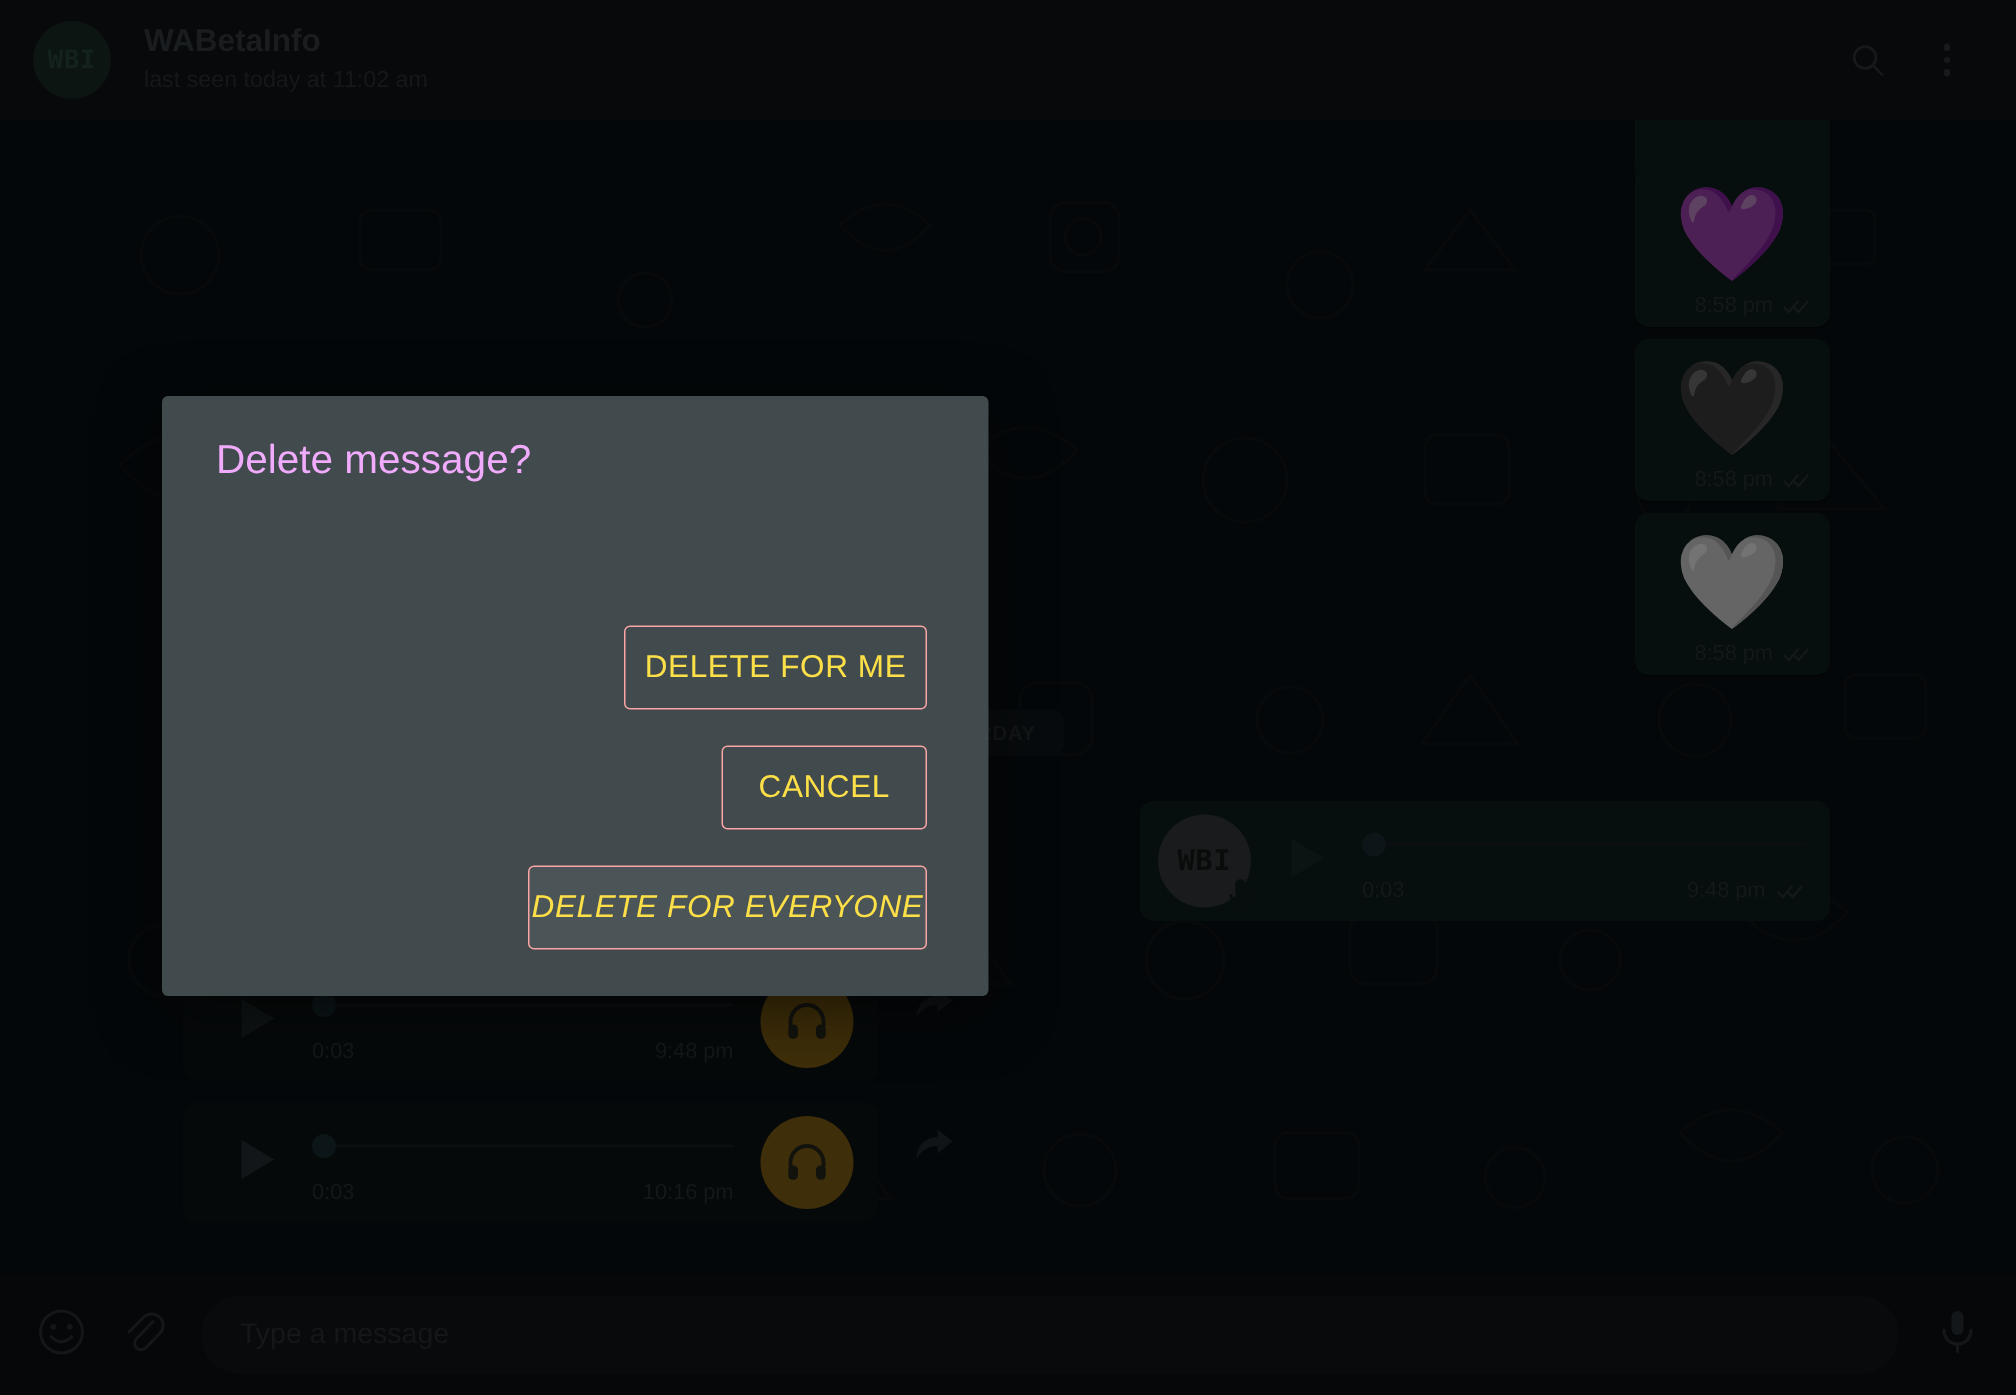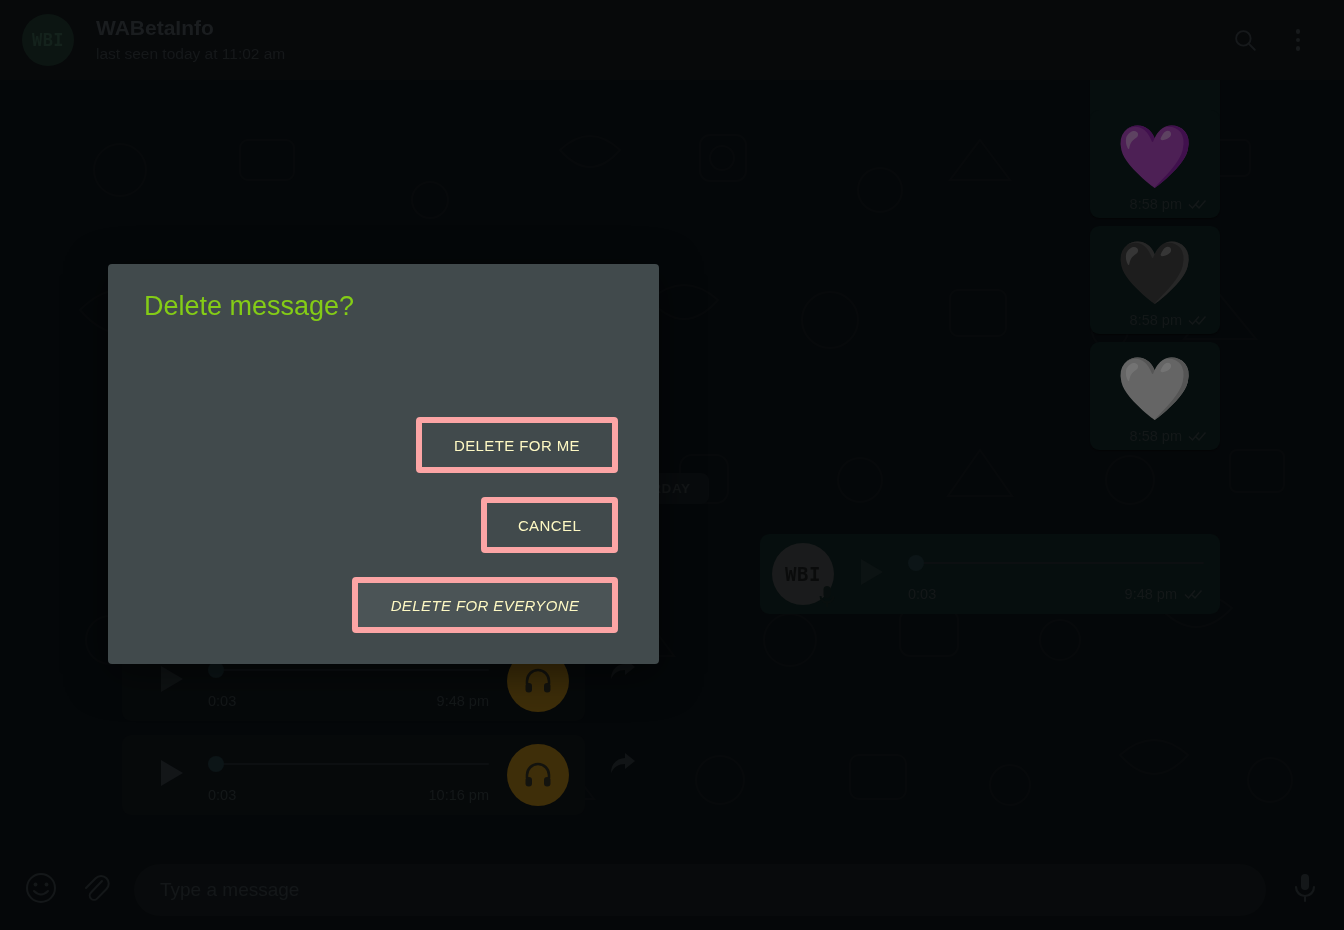--- a/index.html
+++ b/index.html
@@ -235,30 +235,30 @@
     height: 400px;
     background: #414a4c;
     border-radius: 4px;
     z-index: 21;
     box-shadow: 0 10px 40px rgba(0,0,0,.5);
   }
   .dialog-title {
     position: absolute;
     left: 36px; top: 27px;
     font-size: 27px;
-    color: #84cc16;
+    color: #f0abfc;
     font-weight: normal;
   }
   .dlg-btn {
     position: absolute;
-    border: 6px solid #fca5a5;
+    border: 1px solid #fca5a5;
     border-radius: 4px;
     background: transparent;
-    color: #fef9c3;
-    font-size: 15px;
+    color: #fde047;
+    font-size: 21px;
     font-family: "Liberation Sans", sans-serif;
     letter-spacing: 0.4px;
     cursor: pointer;
     display: flex;
     align-items: center;
     justify-content: center;
   }
   .dlg-btn.hovered { background: #4b5456; font-style: italic; }
   #btn-delete-me     { left: 308px; top: 153px; width: 202px; height: 56px; }
   #btn-cancel        { left: 373px; top: 233px; width: 137px; height: 56px; }

